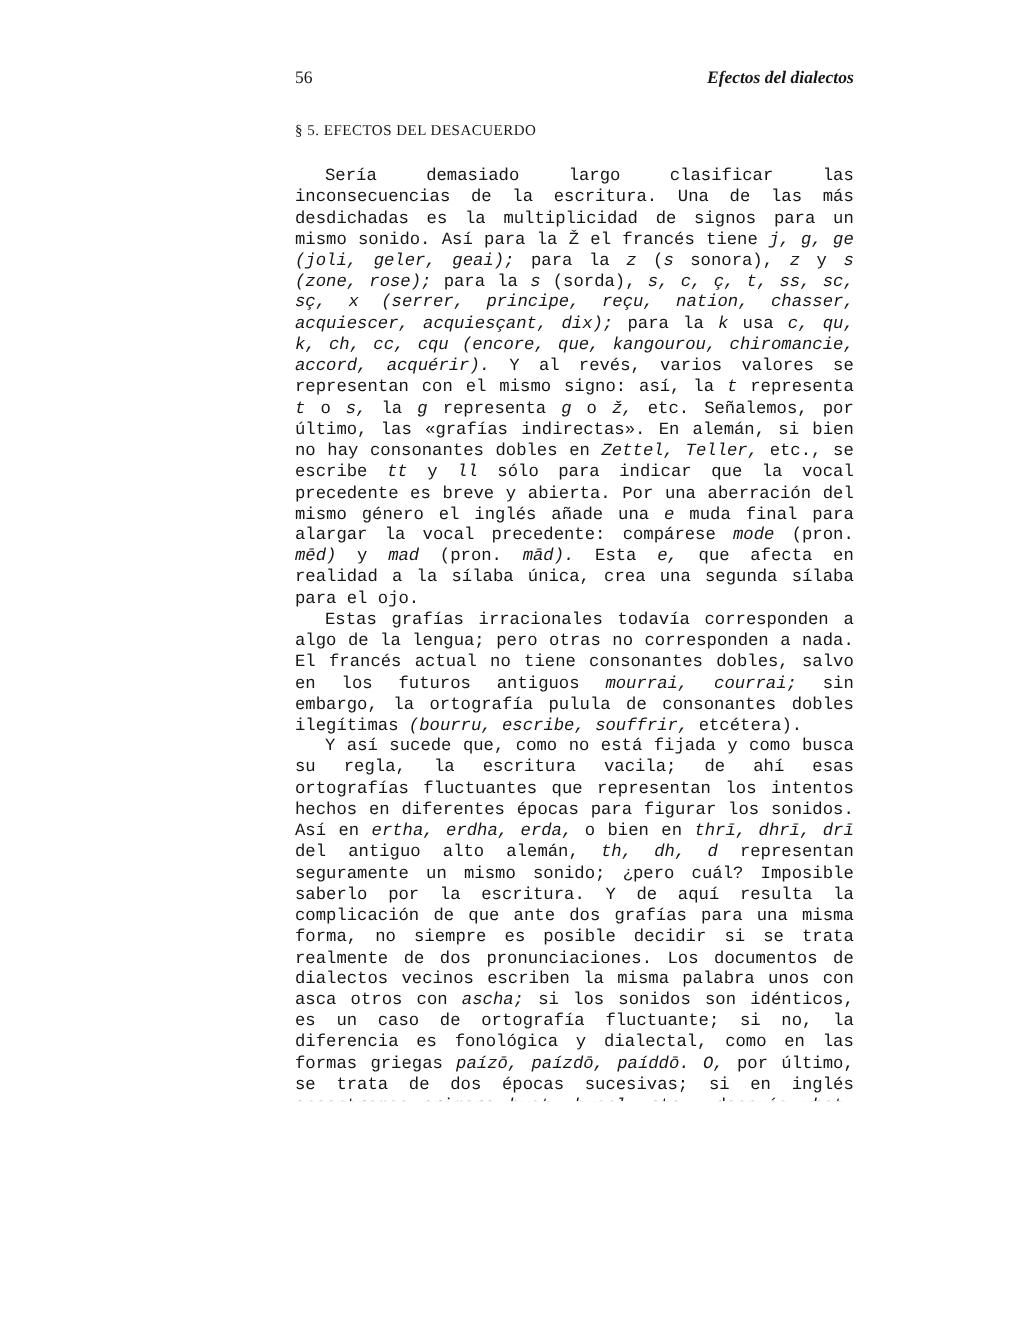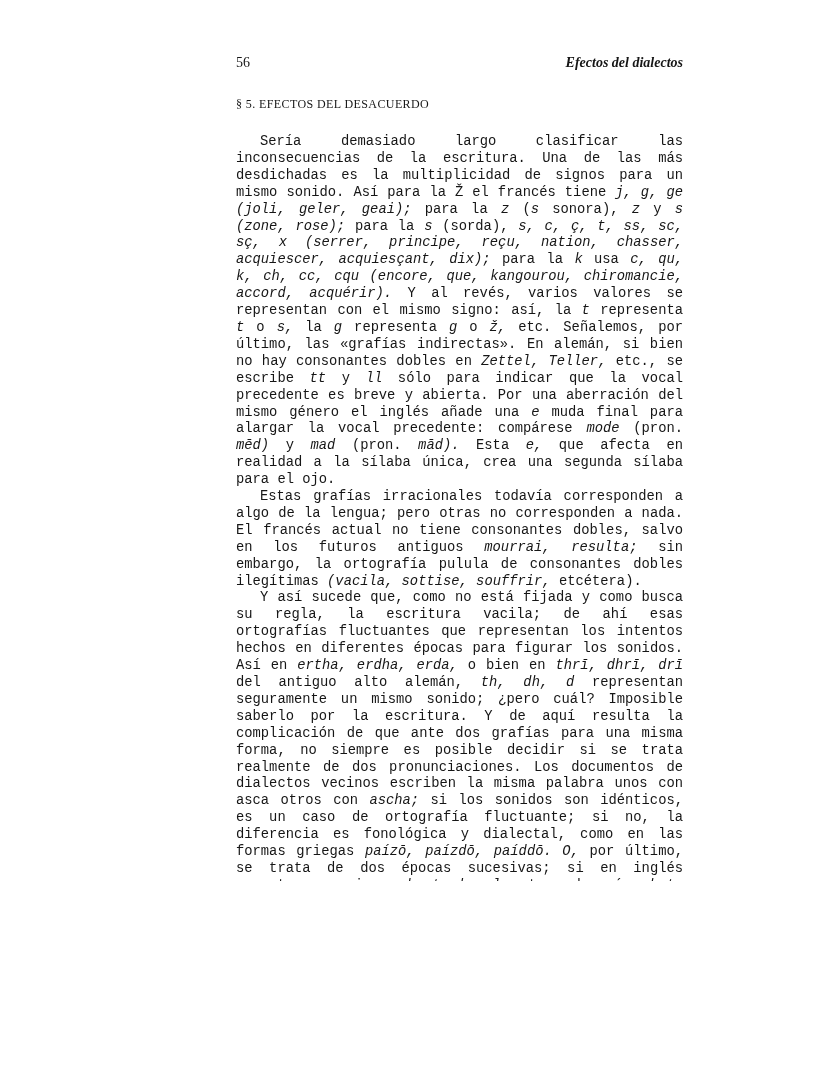--- a/index.html
+++ b/index.html
@@ -66,17 +66,17 @@
 
     <div class="running-head">
       <span class="page-number">56</span>
       <span class="running-title">Efectos del dialectos</span>
     </div>
 
 
     <h2 class="section-heading">§ 5. EFECTOS DEL DESACUERDO</h2>
 
     <p class="para indent"><span>Sería demasiado largo clasificar las inconsecuencias de la escritura. Una de las más desdichadas es la multiplicidad de signos para un mismo sonido. Así para la Ž el francés tiene </span><i>j, g, ge (joli, geler, geai);</i><span> para la </span><i>z</i><span> (</span><i>s</i><span> sonora), </span><i>z</i><span> y </span><i>s (zone, rose);</i><span> para la </span><i>s</i><span> (sorda), </span><i>s, c, ç, t, ss, sc, sç, x (serrer, principe, reçu, nation, chasser, acquiescer, acquiesçant, dix);</i><span> para la </span><i>k</i><span> usa </span><i>c, qu, k, ch, cc, cqu (encore, que, kangourou, chiromancie, accord, acquérir).</i><span> Y al revés, varios valores se representan con el mismo signo: así, la </span><i>t</i><span> representa </span><i>t</i><span> o </span><i>s,</i><span> la </span><i>g</i><span> representa </span><i>g</i><span> o </span><i>ž,</i><span> etc. Señalemos, por último, las «grafías indirectas». En alemán, si bien no hay consonantes dobles en </span><i>Zettel, Teller,</i><span> etc., se escribe </span><i>tt</i><span> y </span><i>ll</i><span> sólo para indicar que la vocal precedente es breve y abierta. Por una aberración del mismo género el inglés añade una </span><i>e</i><span> muda final para alargar la vocal precedente: compárese </span><i>mode</i><span> (pron. </span><i>mēd)</i><span> y </span><i>mad</i><span> (pron. </span><i>mād).</i><span> Esta </span><i>e,</i><span> que afecta en realidad a la sílaba única, crea una segunda sílaba para el ojo.</span></p>
-    <p class="para indent"><span>Estas grafías irracionales todavía corresponden a algo de la lengua; pero otras no corresponden a nada. El francés actual no tiene consonantes dobles, salvo en los futuros antiguos </span><i>mourrai, resulta;</i><span> sin embargo, la ortografía pulula de consonantes dobles ilegítimas </span><i>(vacila, sottise, souffrir,</i><span> etcétera).</span></p>
+    <p class="para indent"><span>Estas grafías irracionales todavía corresponden a algo de la lengua; pero otras no corresponden a nada. El francés actual no tiene consonantes dobles, salvo en los futuros antiguos </span><i>mourrai, courrai;</i><span> sin embargo, la ortografía pulula de consonantes dobles ilegítimas </span><i>(bourru, escribe, souffrir,</i><span> etcétera).</span></p>
     <p class="para indent"><span>Y así sucede que, como no está fijada y como busca su regla, la escritura vacila; de ahí esas ortografías fluctuantes que representan los intentos hechos en diferentes épocas para figurar los sonidos. Así en </span><i>ertha, erdha, erda,</i><span> o bien en </span><i>thrī, dhrī, drī</i><span> del antiguo alto alemán, </span><i>th, dh, d</i><span> representan seguramente un mismo sonido; ¿pero cuál? Imposible saberlo por la escritura. Y de aquí resulta la complicación de que ante dos grafías para una misma forma, no siempre es posible decidir si se trata realmente de dos pronunciaciones. Los documentos de dialectos vecinos escriben la misma palabra unos con asca otros con </span><i>ascha;</i><span> si los sonidos son idénticos, es un caso de ortografía fluctuante; si no, la diferencia es fonológica y dialectal, como en las formas griegas </span><i>paízō, paízdō, paíddō. O,</i><span> por último, se trata de dos épocas sucesivas; si en inglés encontramos primero </span><i>hwat, hweel,</i><span> etc., después </span><i>what, wheel,</i><span> etc., ¿estamos ante un cambio gráfico o un cambio fonético?</span></p>
 
   </div>
 </div>
 
 </body></html>

